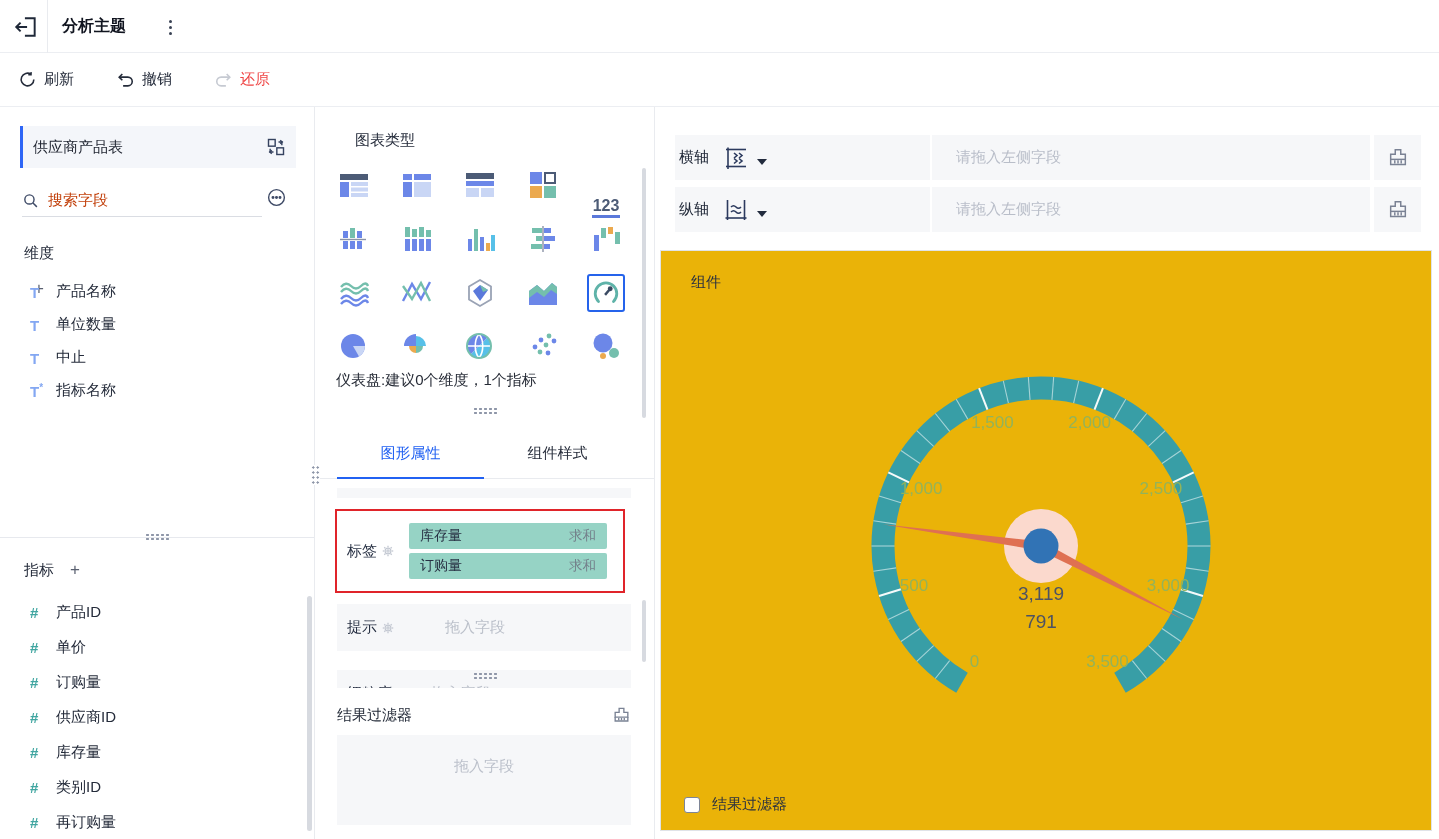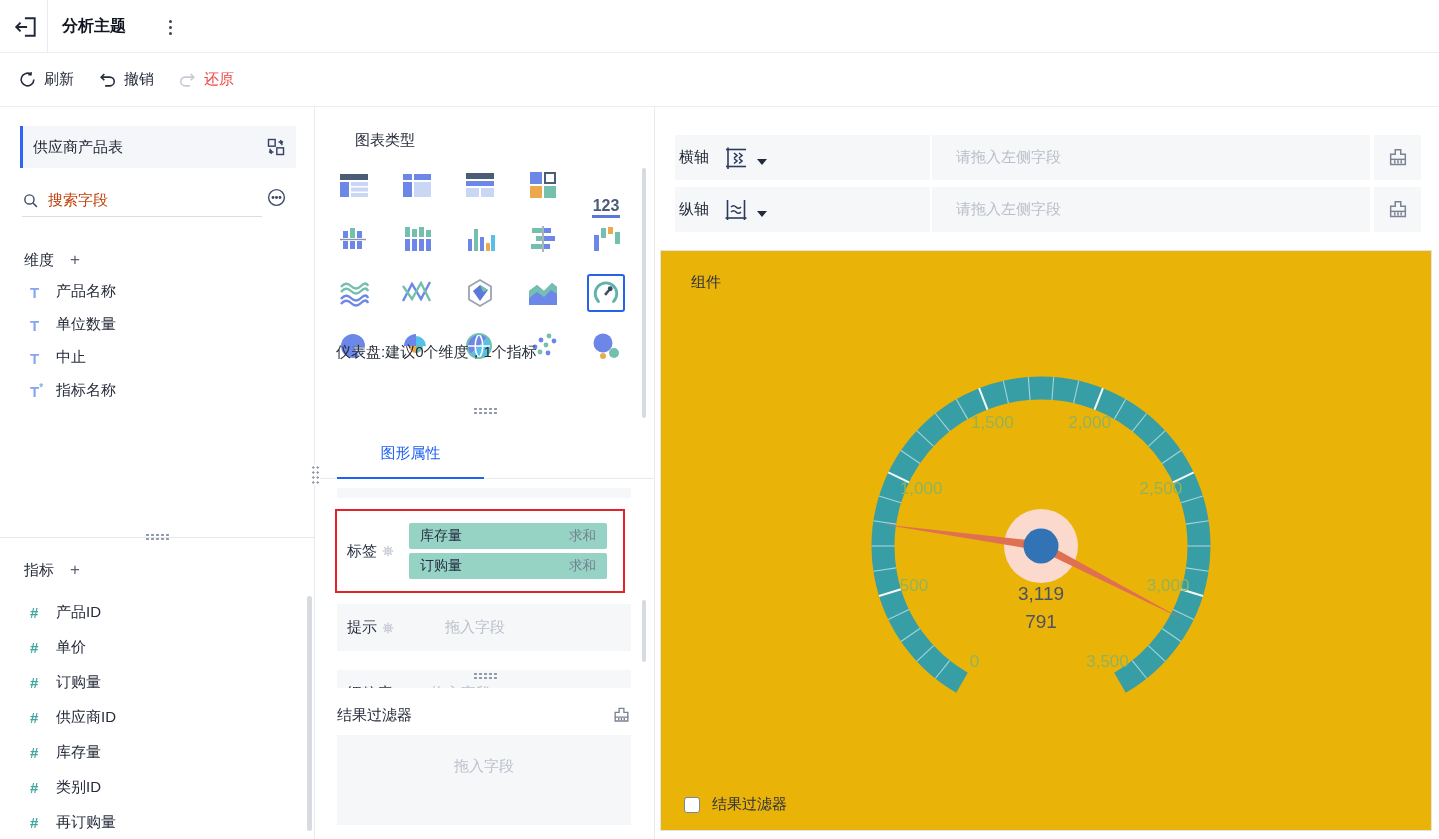--- a/index.html
+++ b/index.html
@@ -10,21 +10,21 @@
   .header { position:relative; height:53px; border-bottom:1px solid #ECEEF2; background:#fff; }
   .back-btn { position:absolute; left:13px; top:14px; width:26px; height:26px; cursor:pointer; }
   .header-divider { position:absolute; left:47px; top:0; width:1px; height:53px; background:#E9EBEF; }
   .header-title { position:absolute; left:62px; top:16px; font-size:16px; font-weight:700; color:#10141F; }
   .kebab { position:absolute; left:160px; top:14px; width:20px; height:26px; cursor:pointer;
     display:flex; flex-direction:column; align-items:center; justify-content:center; gap:3px; }
   .kebab i { width:3px; height:3px; border-radius:50%; background:#3A4254; }
 
   
   .toolbar { position:relative; height:54px; border-bottom:1px solid #ECEEF2; background:#fff;
-    display:flex; align-items:center; padding-left:18px; gap:24px; }
+    display:flex; align-items:center; padding-left:18px; gap:42px; }
   .tool-btn { display:flex; align-items:center; gap:7px; font-size:15px; color:#242B3A; cursor:pointer; }
   .tool-btn.disabled { color:#ef4444; cursor:default; }
 
   
   .content { position:relative; width:1439px; height:732px; }
 
   
   .left-panel { position:absolute; left:0; top:0; width:315px; height:732px; border-right:1px solid #E9EBEF; background:#fff; }
   .table-row { position:absolute; left:20px; right:18px; top:19px; height:42px; background:#F4F6FA;
     display:flex; align-items:center; cursor:pointer; }
@@ -55,21 +55,21 @@
   .vscroll { position:absolute; width:5px; border-radius:3px; background:#D7DAE0; cursor:pointer; }
 
   
   .mid-panel { position:absolute; left:315px; top:0; width:340px; height:732px; border-right:1px solid #E9EBEF; background:#fff; }
   .mid-title { position:absolute; left:40px; top:24px; font-size:15px; color:#242B3A; }
   .chart-grid { position:absolute; left:20px; top:59px; display:grid;
     grid-template-columns:repeat(5,38px); grid-auto-rows:38px; column-gap:25px; row-gap:16px; }
   .cgcell { width:38px; height:38px; display:flex; align-items:center; justify-content:center; cursor:pointer; border-radius:3px; }
   .cgcell.selected { border:2px solid #2563EB; background:#fff; }
   .kpi-txt { font-size:16px; font-weight:700; color:#4C5B76; border-bottom:3px solid #5B79DB; padding:0 1px 1px; line-height:17px;margin-top:45px; }
-  .grid-hint { position:absolute; left:21px; top:236px; font-size:15px; color:#262B36; z-index:3; white-space:nowrap; }
+  .grid-hint { position:absolute; left:21px; top:264px; font-size:15px; color:#262B36; z-index:3; white-space:nowrap; }
   .mid-dots1 { position:absolute; left:158px; top:300px; }
   .tabbar { position:absolute; left:0; top:321px; width:339px; height:51px; border-bottom:1px solid #E9EBEF; display:flex; }
   .tab { width:147px; margin-left:22px; display:flex; align-items:center; justify-content:center;
     font-size:15px; color:#272D3B; cursor:pointer; position:relative; }
   .tab.active { color:#2161F2; }
   .tab.active::after { content:""; position:absolute; left:0; bottom:-1px; width:147px; height:2px; background:#2161F2; }
   .tab + .tab { margin-left:0; }
   .props-scroll { position:absolute; left:0; top:381px; width:339px; height:200px; overflow:hidden; }
   .strip { position:absolute; left:22px; top:0; width:294px; height:10px; background:#F6F7F9; }
   .label-box { position:absolute; left:20px; top:21px; width:290px; height:84px; border:2px solid #E0242A;
@@ -179,21 +179,21 @@
     </div>
     <div class="more-circle">
       <svg class="ic" width="21" height="21" viewBox="0 0 24 24" fill="none" stroke="#3E4A66" stroke-width="1.6">
         <circle cx="12" cy="12" r="9"></circle>
         <circle cx="8" cy="12" r="0.9" fill="#3E4A66"></circle>
           <circle cx="12" cy="12" r="0.9" fill="#3E4A66"></circle>
           <circle cx="16" cy="12" r="0.9" fill="#3E4A66"></circle>
       </svg>
     </div>
 
-    <div class="sec-title" style="top:143px;">
+    <div class="sec-title" style="top:137px;flex-direction:column;">
       <span>维度</span>
       <span class="add-plus">+</span>
     </div>
     <div class="field-list" style="top:168px;">
 
         <div class="field-item">
           <span class="fi fi-dim"><span>T</span><sup></sup></span>
           <span class="fl">产品名称</span>
         </div>
 
@@ -434,20 +434,21 @@
           </svg>
       </div>
     </div>
 
     <div class="grid-hint">仪表盘:建议0个维度，1个指标</div>
     <div class="dots-h mid-dots1"></div>
     <div class="vscroll" style="left:327px; top:61px; height:250px; width:4px;"></div>
 
     <div class="tabbar">
       <div class="tab active">图形属性</div>
+      <div class="tab">组件样式</div>
     </div>
 
     <div class="props-scroll">
       <div class="strip"></div>
 
       <div class="label-box">
         <div class="prop-name">
           <span>标签</span>
           <svg class="ic" width="14" height="14" viewBox="0 0 24 24" fill="none" stroke="#C2C7D1" stroke-width="2">
             <circle cx="12" cy="12" r="5"></circle>

